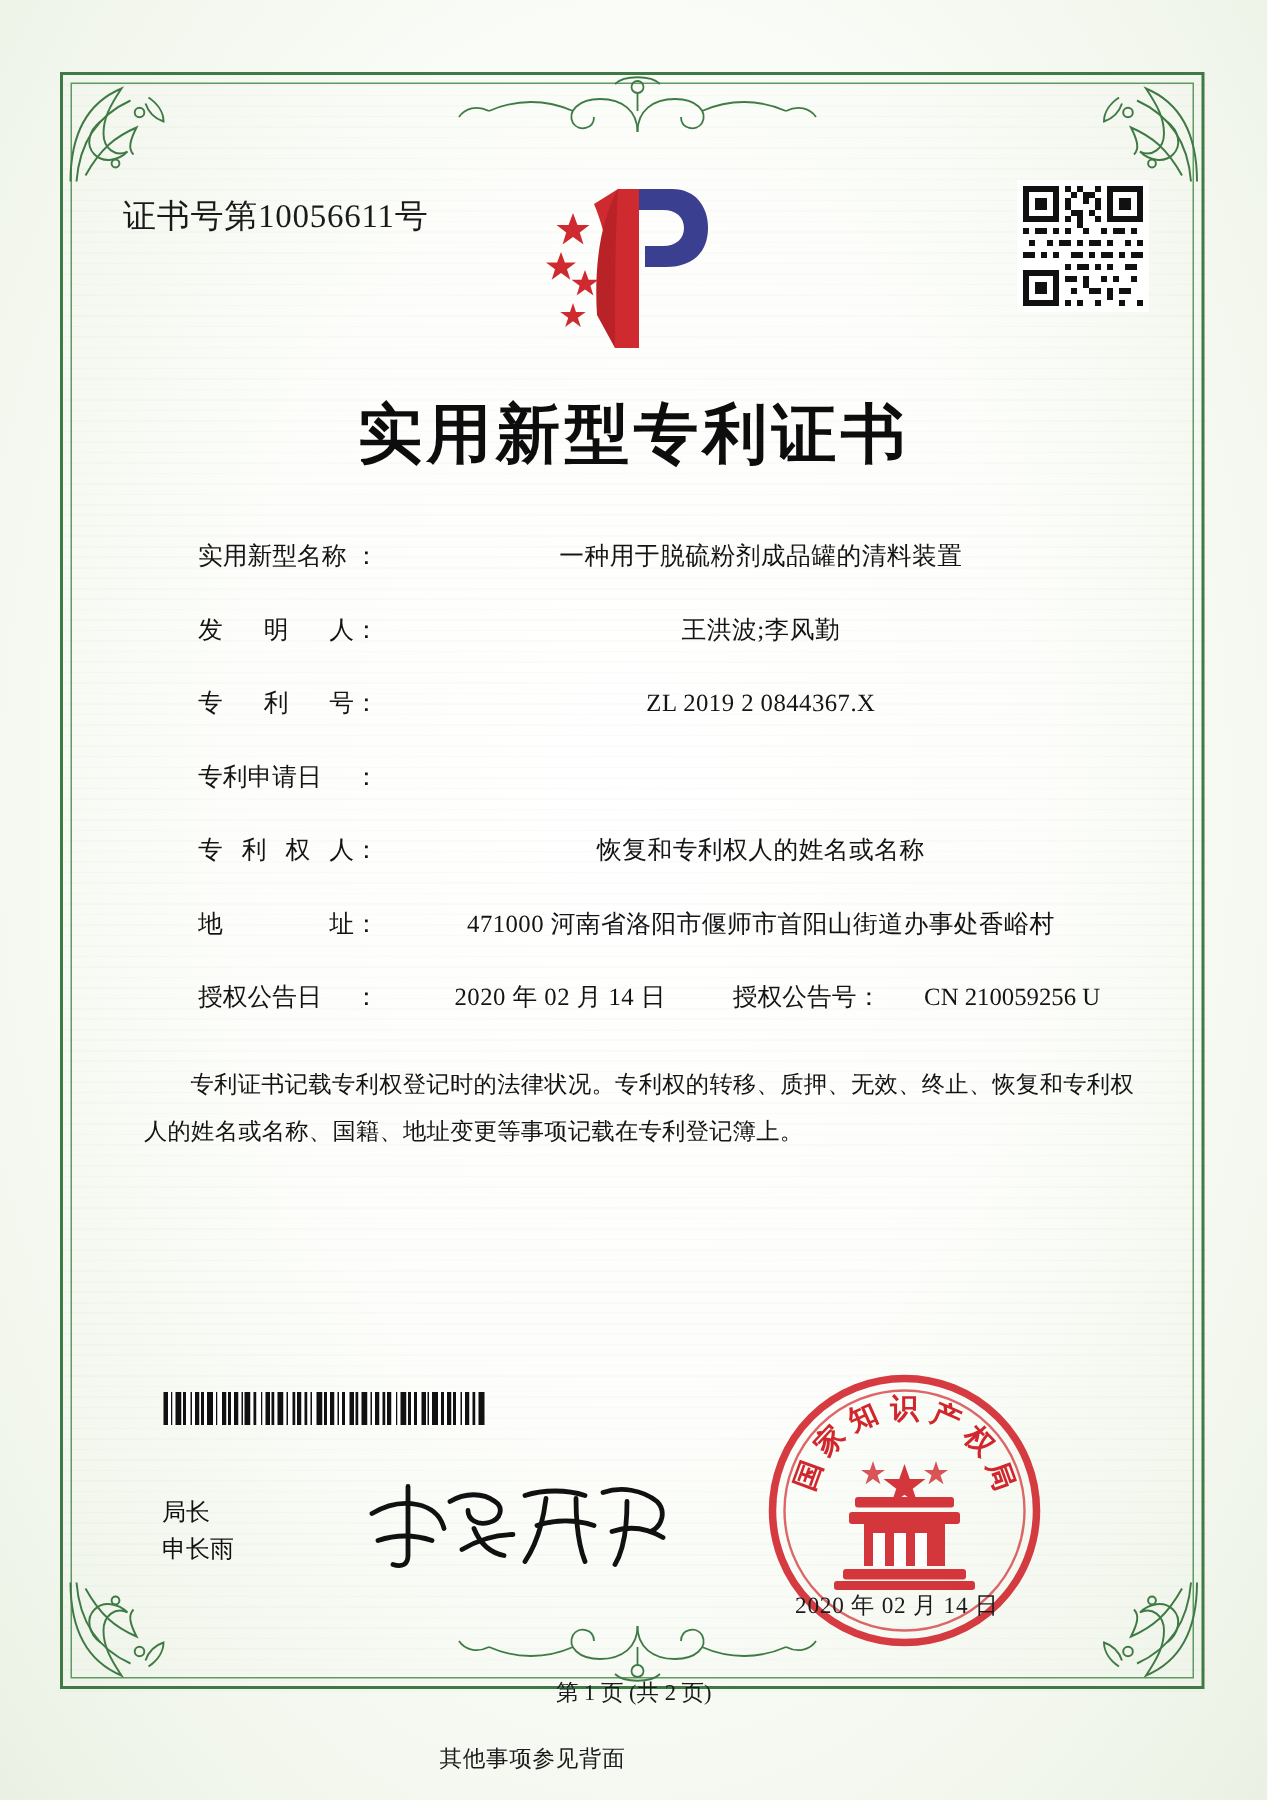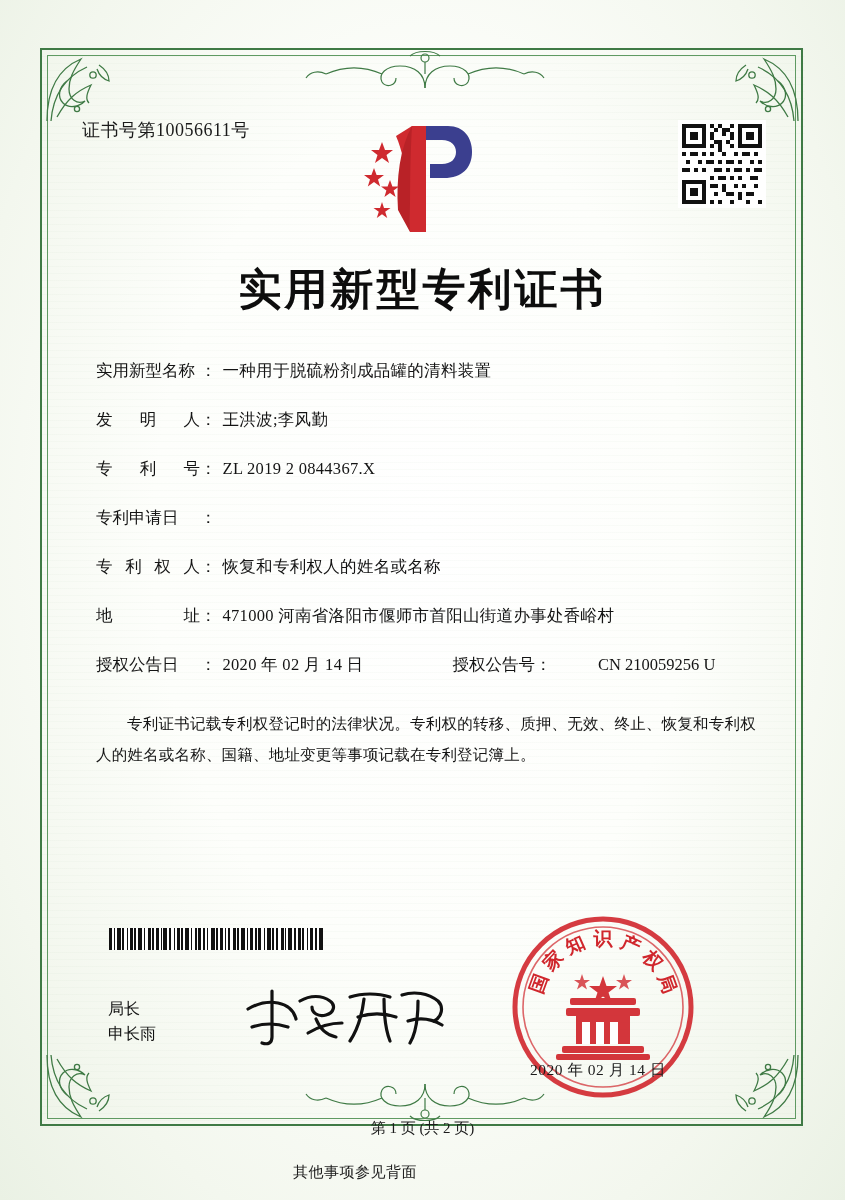--- a/index.html
+++ b/index.html
@@ -78,22 +78,22 @@
     left: 290px; top: 1082px;
     width: 270px; height: 46px;
     color: #3f7a45;
     transform: scaleY(-1);
   }
   .bottom-flourish svg { width: 100%; height: 100%; display:block; }
 
   
   .cert-no {
     position: absolute;
-    left: 82px; top: 118px;
-    font-size: 18px;
+    left: 82px; top: 129px;
+    font-size: 22px;
     color: #1a1a1a;
     letter-spacing: .5px;
     white-space: nowrap;
   }
 
   .emblem {
     position: absolute;
     left: 352px; top: 118px;
     width: 132px; height: 122px;
   }
@@ -129,32 +129,34 @@
     align-items: baseline;
     margin-bottom: 27px;
     font-size: 16.5px;
     color: #141414;
     white-space: nowrap;
   }
   .field-label {
     width: 104px;
     flex: 0 0 104px;
     letter-spacing: 0px;
+    margin-left: 36px;
   }
   .field-label.spaced {
     display: inline-flex;
     justify-content: space-between;
   }
   .field-colon {
     flex: 0 0 auto;
     margin-right: 6px;
   }
   .field-value {
     flex: 1 1 auto;
     letter-spacing: .3px;
+    text-align: center;
   }
   .field-row.dual .field-value {
     flex: 0 0 auto;
     width: 230px;
   }
   .field-row .second-label {
     flex: 0 0 auto;
   }
   .field-row .second-value {
     flex: 1 1 auto;

